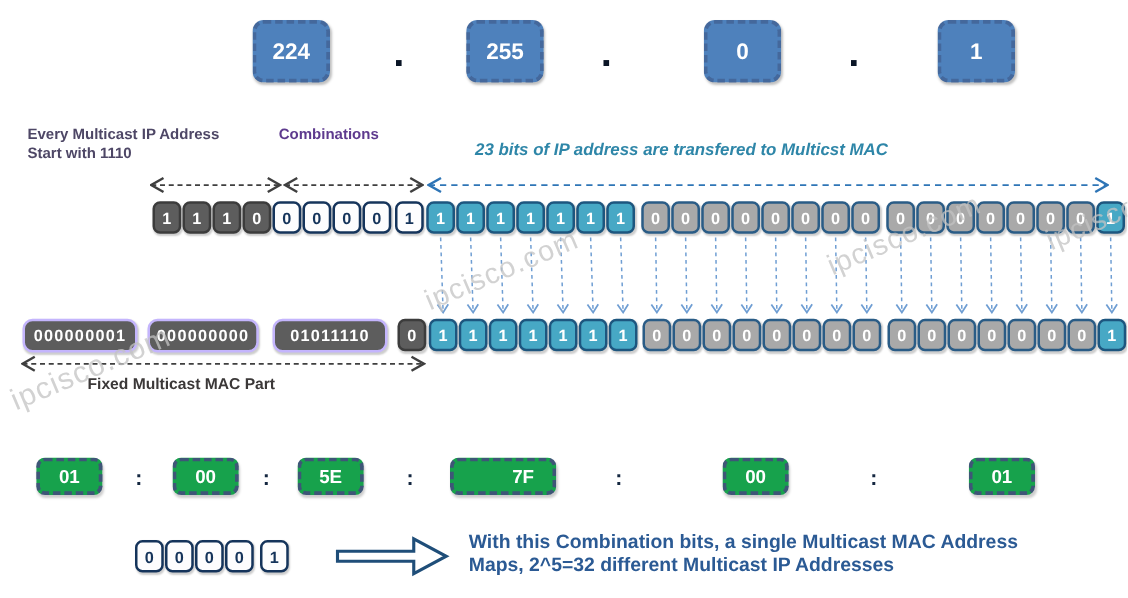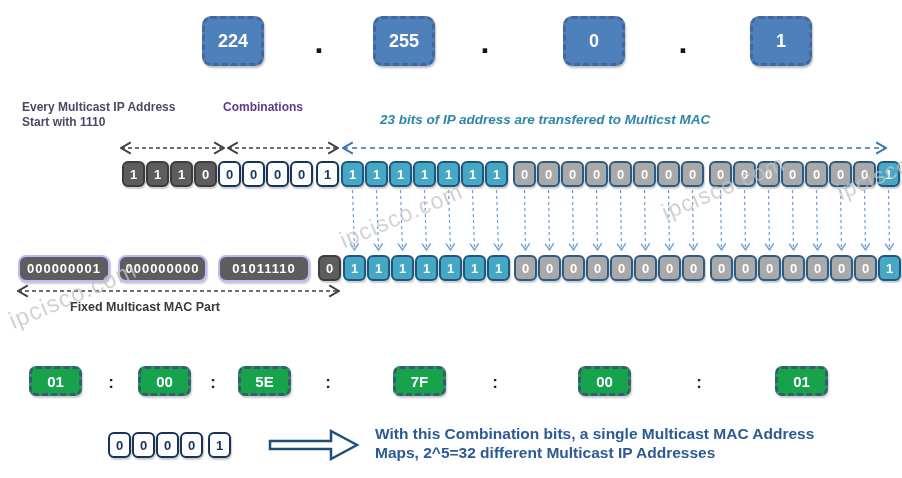--- a/index.html
+++ b/index.html
@@ -213,21 +213,21 @@
   <div class="lbl lbl-fixedmac">
     <div>Fixed Multicast MAC Part</div>
   </div>
 
   <div class="hexbox" style="left:29px;">01</div>
   <span class="hexcolon" style="left:104px;">:</span>
   <div class="hexbox" style="left:138px;">00</div>
   <span class="hexcolon" style="left:206px;">:</span>
   <div class="hexbox" style="left:238px;">5E</div>
   <span class="hexcolon" style="left:321px;">:</span>
-  <div class="hexbox" style="left:393px;">7F</div>
+  <div class="hexbox" style="left:360px;padding-left:32px;">7F</div>
   <span class="hexcolon" style="left:488px;">:</span>
   <div class="hexbox" style="left:578px;">00</div>
   <span class="hexcolon" style="left:692px;">:</span>
   <div class="hexbox" style="left:775px;">01</div>
 
   <div id="combo-bits">
       <span class="bit white">0</span>
       <span class="bit white">0</span>
       <span class="bit white">0</span>
       <span class="bit white">0</span>

